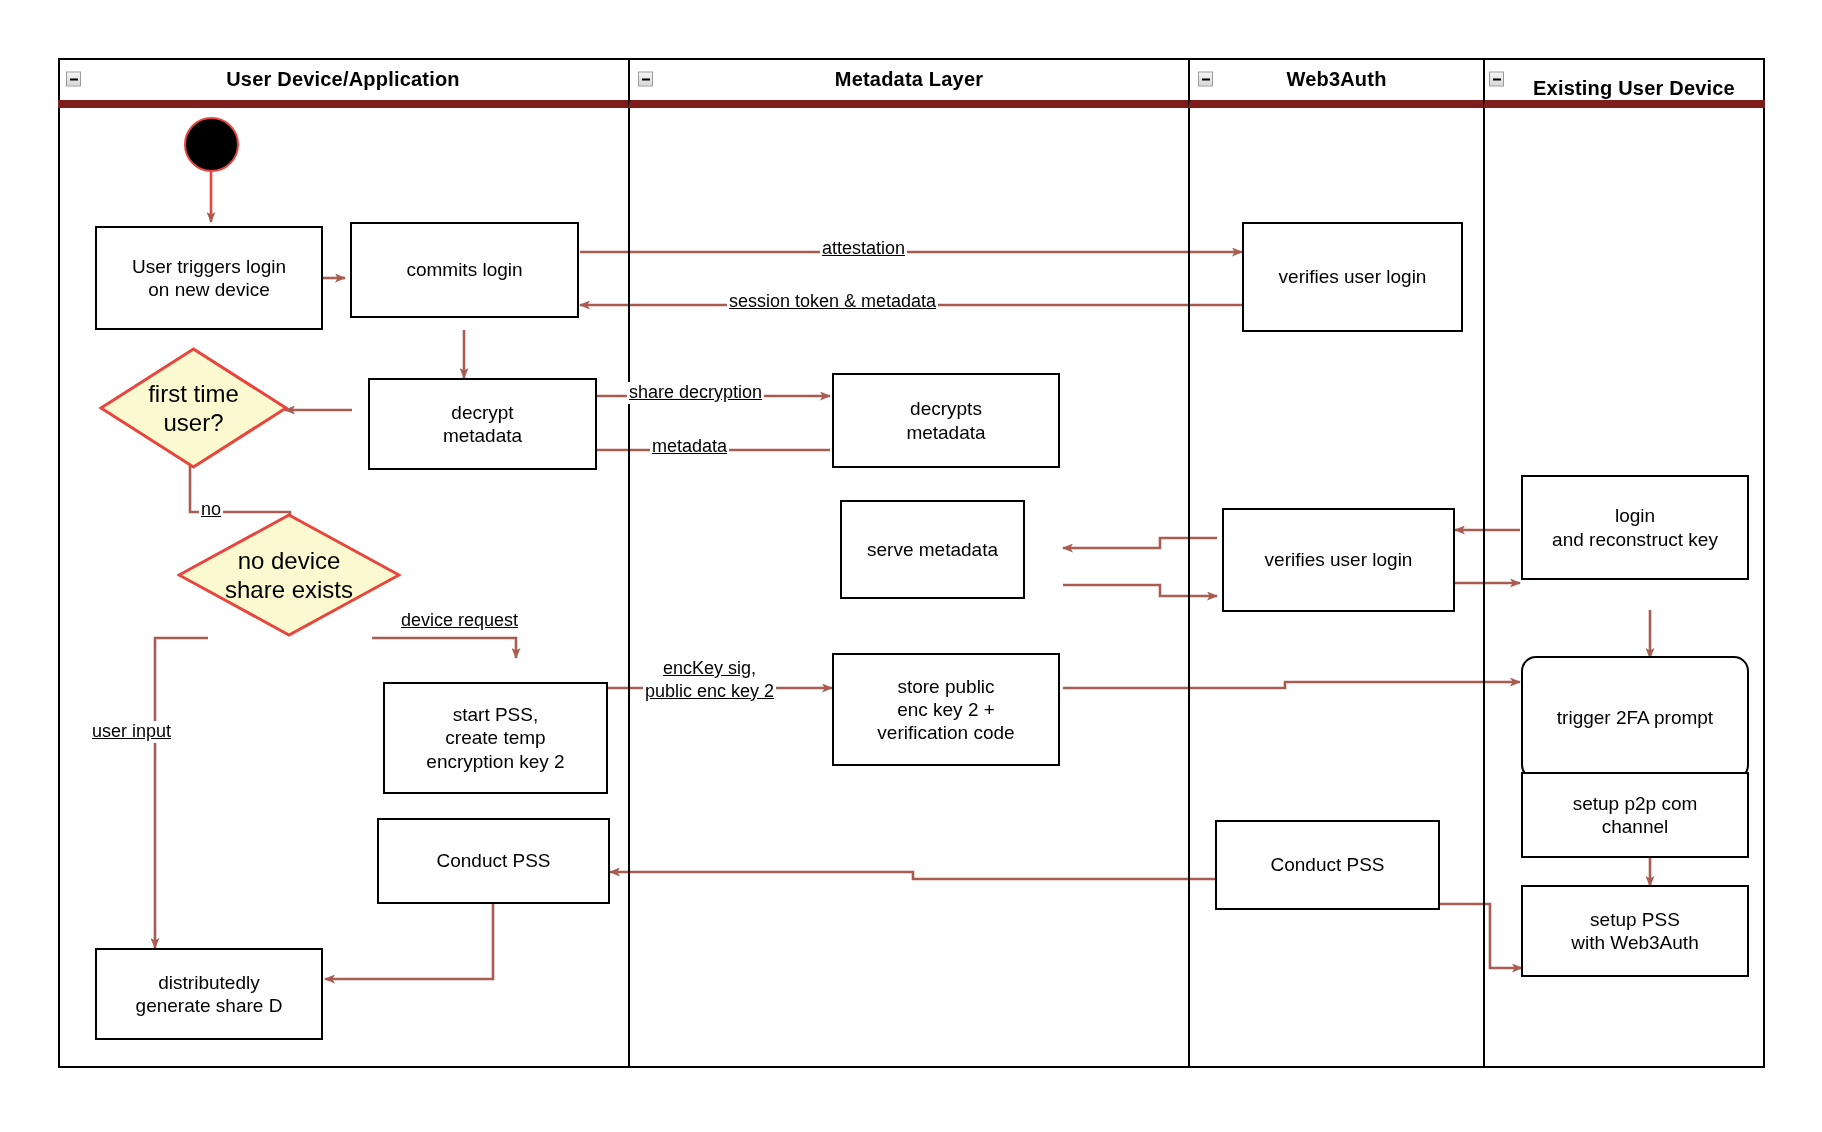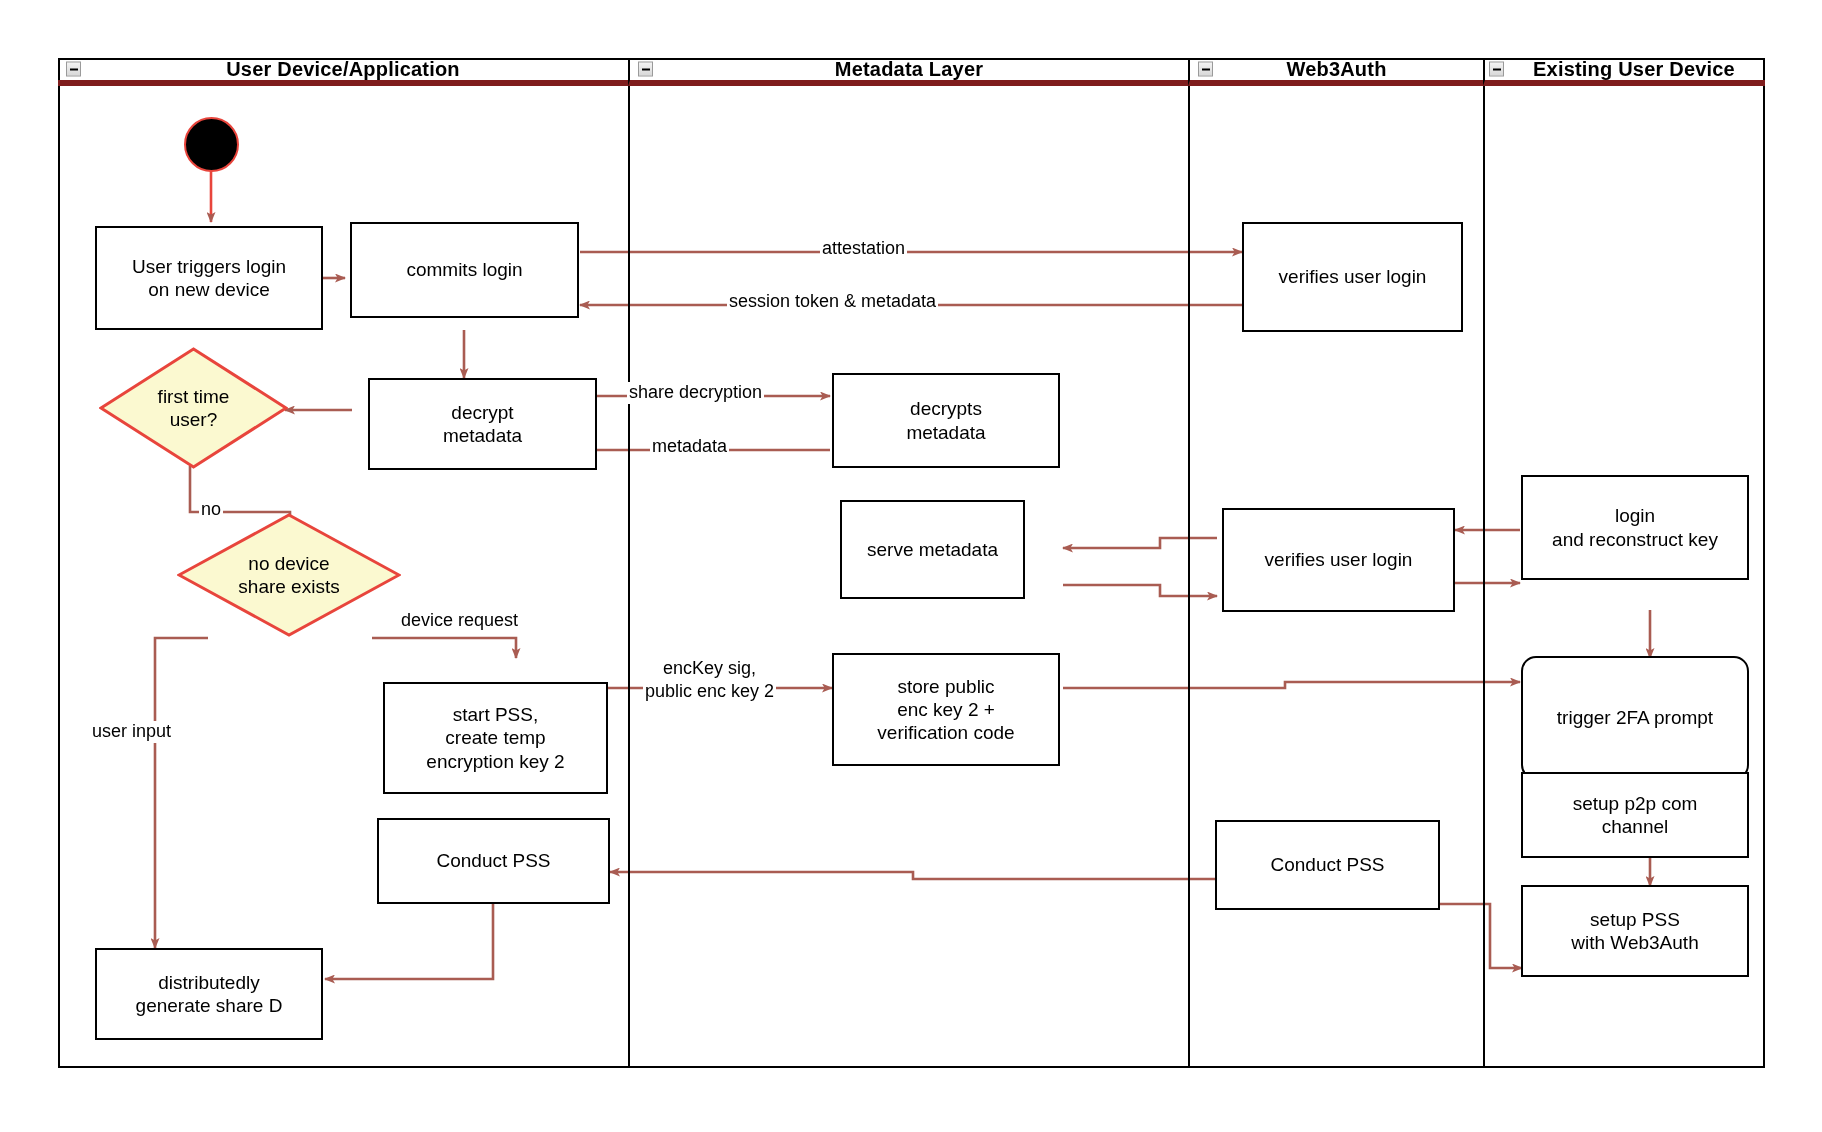--- a/index.html
+++ b/index.html
@@ -25,22 +25,22 @@
     position: absolute;
     box-sizing: border-box;
     border-left: 2px solid #000000;
     top: 58px;
     height: 1010px;
   }
   .lane-header {
     position: absolute;
     box-sizing: border-box;
     top: 58px;
-    height: 28px;
-    border-bottom: 6px solid #7f1d1d;
+    height: 50px;
+    border-bottom: 8px solid #7f1d1d;
     display: flex;
     align-items: center;
     justify-content: center;
   }
   .lane-title {
     font-size: 20px;
     font-weight: bold;
     color: #000000;
     letter-spacing: 0.2px;
     white-space: nowrap;
@@ -88,21 +88,21 @@
     justify-content: center;
   }
   .decision svg {
     position: absolute;
     left: 0;
     top: 0;
   }
   .decision-label {
     position: relative;
     text-align: center;
-    font-size: 19px;
+    font-size: 24px;
     color: #000000;
     line-height: 1.22;
     white-space: pre-line;
     z-index: 2;
   }
   .start-node {
     position: absolute;
     border-radius: 50%;
     background: #000000;
     box-sizing: border-box;
@@ -122,21 +122,21 @@
   svg.wires {
     position: absolute;
     left: 0;
     top: 0;
     width: 1822px;
     height: 1132px;
     pointer-events: none;
     z-index: 1;
   }
   .node, .decision, .start-node, .lane-header, .lane, .swimlane-frame { z-index: 3; }
-  .edge-label { z-index: 6; }
+  .edge-label { z-index: 6; text-decoration: underline; }
 </style>
 </head>
 <body>
 
 <div id="canvas">
 
   <svg class="wires" viewBox="0 0 1822 1132">
     <defs>
       <marker id="arrow" markerWidth="11" markerHeight="9" refX="10" refY="4.5" orient="auto" markerUnits="userSpaceOnUse">
         <path d="M0,0 L11,4.5 L0,9 L2.6,4.5 Z" fill="#a95c52"></path>
@@ -206,21 +206,21 @@
   <div class="lane-header" style="left:628px; width:560px; border-left:2px solid #000;">
     <span class="collapse-icon"></span>
     <span class="lane-title">Metadata Layer</span>
   </div>
 
   <div class="lane-header" style="left:1188px; width:295px; border-left:2px solid #000;">
     <span class="collapse-icon"></span>
     <span class="lane-title">Web3Auth</span>
   </div>
 
-  <div class="lane-header" style="left:1483px; width:282px; border-left:2px solid #000;">
+  <div class="lane-header" style="left:1483px; width:282px; border-left:2px solid #000;align-items:flex-end;">
     <span class="collapse-icon" style="left:4px;"></span>
     <span class="lane-title" style="margin-left:18px;">Existing User Device</span>
   </div>
 
   <div class="start-node" style="left:184px; top:117px; width:55px; height:55px;"></div>
 
   <div class="node" style="left:95px; top:226px; width:228px; height:104px;">User triggers login
 on new device</div>
 
   <div class="node" style="left:350px; top:222px; width:229px; height:96px;">commits login</div>

